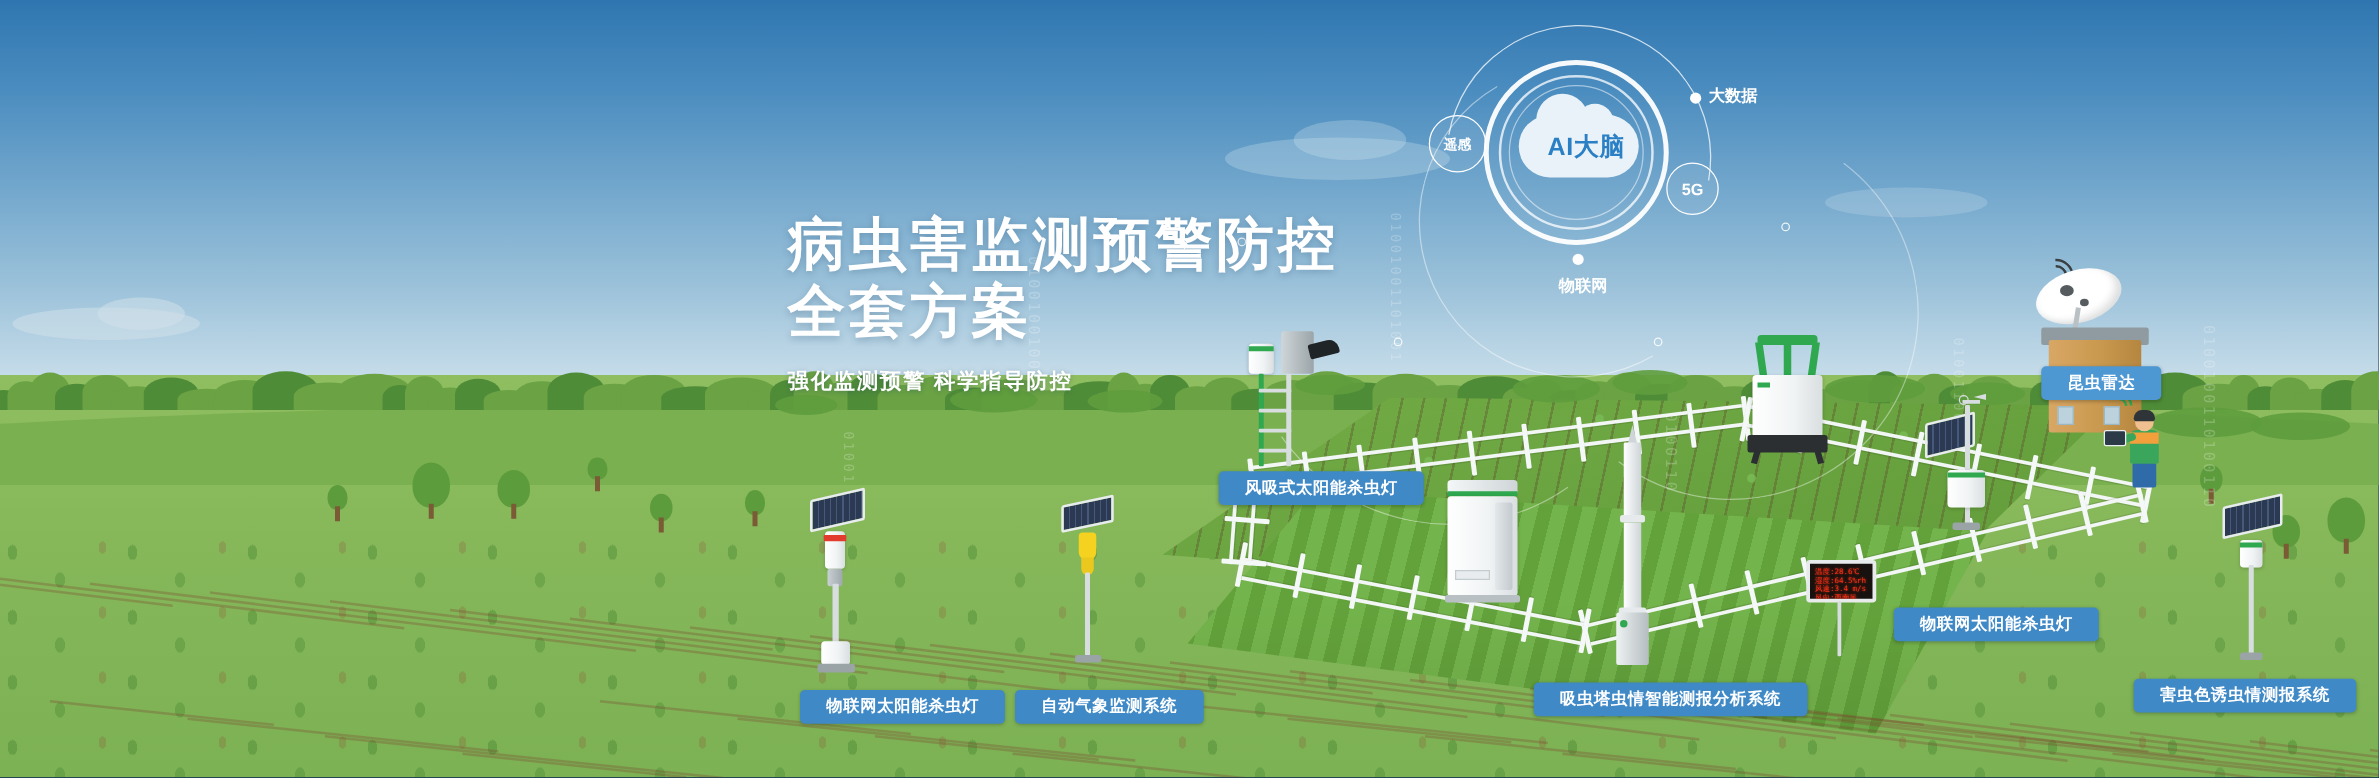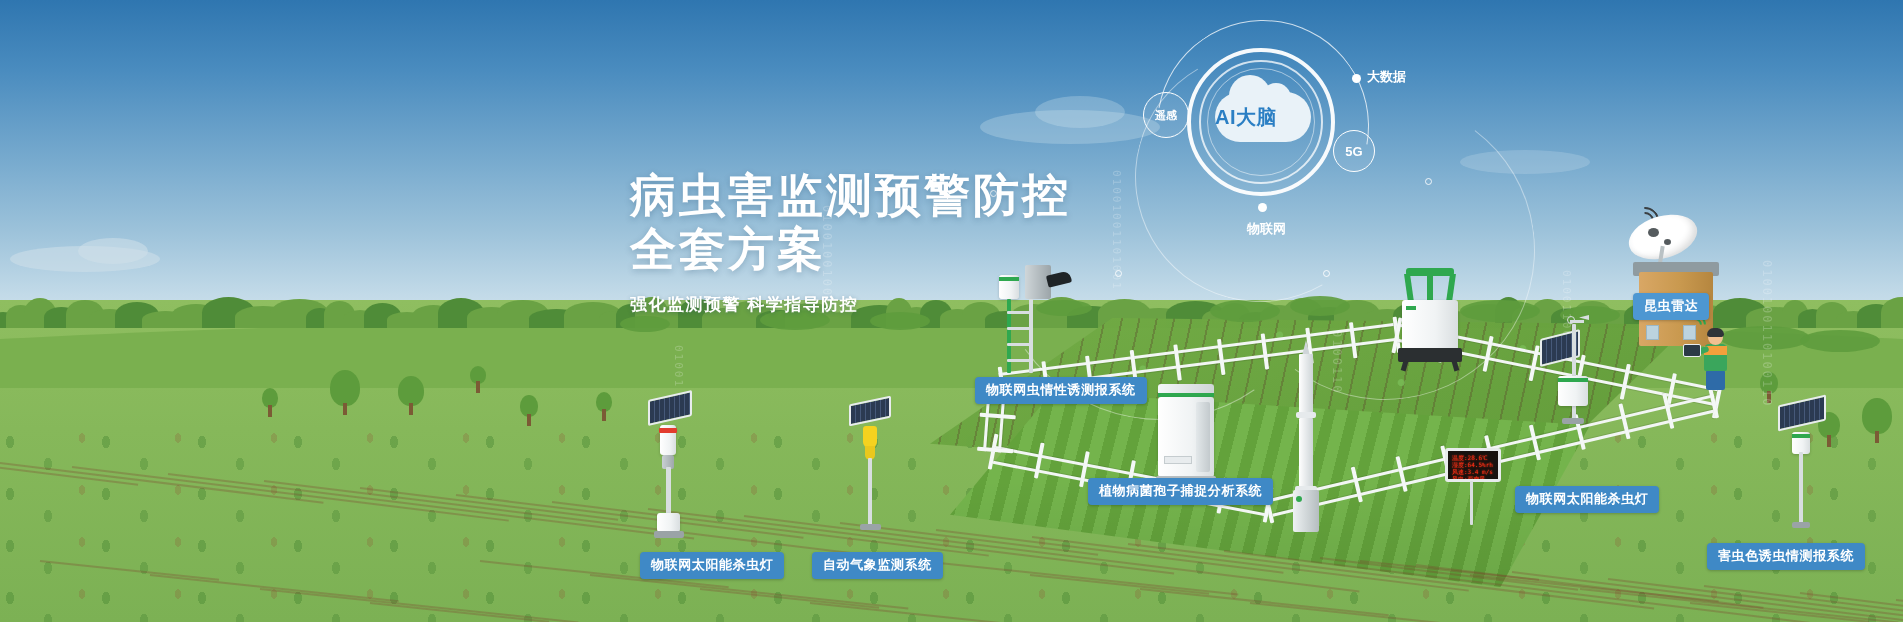--- a/index.html
+++ b/index.html
@@ -155,21 +155,21 @@
   .cloud-shape::before {
     content:""; position:absolute; left:14px; top:-17px; width:42px; height:42px;
     background:#e9f2f8; border-radius:50%;
   }
   .cloud-shape::after {
     content:""; position:absolute; left:46px; top:-9px; width:30px; height:30px;
     background:#e9f2f8; border-radius:50%;
   }
   .ai-label {
     position:absolute; left:120px; top:74px; width:108px;
-    font-size:20px; font-weight:bold; color:#2b7fc4;
+    text-align:center; font-size:20px; font-weight:bold; color:#2b7fc4;
     letter-spacing:.5px; z-index:4;
   }
   .node-chip {
     position:absolute; border:1.5px solid #ffffff; border-radius:50%;
     background:rgba(255,255,255,.07);
     display:flex; align-items:center; justify-content:center;
     color:#ffffff; font-size:11px; font-weight:bold;
   }
   .node-chip.remote { left:48px; top:62px; width:46px; height:46px; }
   .node-chip.fiveg  { left:238px; top:100px; width:42px; height:42px; font-size:13px; }
@@ -197,21 +197,21 @@
     letter-spacing:1.5px; text-shadow:0 1px 4px rgba(20,60,90,.35);
   }
 
   
   .badge {
     position:absolute; z-index:20;
     background:#3f89c6;
     color:#ffffff;
     font-size:13px; font-weight:bold;
     letter-spacing:.6px;
-    padding:4px 11px 5px;
+    padding:4px 21px 5px;
     border-radius:4px;
     white-space:nowrap;
     box-shadow:0 1px 3px rgba(0,0,0,.22);
   }
   .badge.light { background:#4d97d2; }
 
   
   .device { position:absolute; z-index:15; }
   .pole { position:absolute; background:#d8dee0; border-radius:1px; }
   .panel-solar {
@@ -605,41 +605,41 @@
     <div style="position:absolute; left:62px; top:8px; width:24px; height:12px; background:#1f2427; border-radius:2px 8px 2px 2px; transform:rotate(-14deg);"></div>
     <div class="box-white" style="left:14px; top:10px; width:20px; height:24px;"></div>
     <div style="position:absolute; left:14px; top:12px; width:20px; height:4px; background:#2fa84f;"></div>
     <div class="pole" style="left:22px; top:34px; width:4px; height:74px; background:#2fa84f;"></div>
     <div class="pole" style="left:44px; top:34px; width:4px; height:74px;"></div>
     <div class="pole" style="left:22px; top:46px; width:26px; height:3px;"></div>
     <div class="pole" style="left:22px; top:62px; width:26px; height:3px;"></div>
     <div class="pole" style="left:22px; top:78px; width:26px; height:3px;"></div>
     <div class="pole" style="left:22px; top:94px; width:26px; height:3px;"></div>
   </div>
-  <div class="badge" style="left:975px; top:377px;">物联网虫情性诱测报系统</div>
+  <div class="badge" style="left:975px; top:377px;">风吸式太阳能杀虫灯</div>
 
   <div class="device" style="left:1152px; top:384px; width:68px; height:98px;">
     <div style="position:absolute; left:6px; top:0; width:56px; height:10px; background:linear-gradient(to right,#f4f7f8,#cfd5d7); border-radius:3px 3px 0 0;"></div>
     <div style="position:absolute; left:6px; top:9px; width:56px; height:4px; background:#2fa84f;"></div>
     <div class="box-white" style="left:6px; top:13px; width:56px; height:80px;"></div>
     <div style="position:absolute; left:44px; top:18px; width:14px; height:70px; background:linear-gradient(to right,#e3e8ea,#c3cacd); border-radius:2px;"></div>
     <div style="position:absolute; left:12px; top:72px; width:28px; height:8px; background:#e8ecee; border:1px solid #c5cccf;"></div>
     <div class="base-dark" style="left:4px; top:92px; width:60px; height:6px; background:#b9c0c3;"></div>
   </div>
-  <div class="badge" style="left:1088px; top:478px;">植物病菌孢子捕捉分析系统</div>
 
   <div class="device" style="left:1288px; top:340px; width:40px; height:200px;">
     <div style="position:absolute; left:14px; top:0; width:8px; height:16px; background:#cfd5d8; clip-path:polygon(50% 0,100% 100%,0 100%);"></div>
     <div class="pole" style="left:11px; top:14px; width:14px; height:60px; background:linear-gradient(to right,#ffffff,#cdd4d7);"></div>
     <div style="position:absolute; left:8px; top:72px; width:20px; height:6px; background:#e6eaec; border-radius:2px;"></div>
     <div class="pole" style="left:11px; top:78px; width:14px; height:70px; background:linear-gradient(to right,#ffffff,#cdd4d7);"></div>
     <div style="position:absolute; left:7px; top:146px; width:22px; height:6px; background:#e6eaec; border-radius:2px;"></div>
     <div style="position:absolute; left:5px; top:150px; width:26px; height:42px; background:linear-gradient(to right,#eef2f3,#b5bdc0); border-radius:2px;"></div>
     <div style="position:absolute; left:8px; top:156px; width:6px; height:6px; background:#2fa84f; border-radius:50%;"></div>
   </div>
+  <div class="badge" style="left:1227px; top:546px;">吸虫塔虫情智能测报分析系统</div>
 
   <div class="device" style="left:1390px; top:268px; width:80px; height:105px;">
     <div style="position:absolute; left:16px; top:0; width:48px; height:8px; background:#2fa84f; border-radius:3px;"></div>
     <div style="position:absolute; left:16px; top:6px; width:6px; height:28px; background:#2fa84f; transform:skewX(8deg);"></div>
     <div style="position:absolute; left:37px; top:6px; width:6px; height:28px; background:#2fa84f;"></div>
     <div style="position:absolute; left:58px; top:6px; width:6px; height:28px; background:#2fa84f; transform:skewX(-8deg);"></div>
     <div class="box-white" style="left:12px; top:32px; width:56px; height:50px;"></div>
     <div style="position:absolute; left:16px; top:38px; width:10px; height:4px; background:#2fa84f;"></div>
     <div class="base-dark" style="left:8px; top:80px; width:64px; height:14px;"></div>
     <div style="position:absolute; left:12px; top:93px; width:5px; height:10px; background:#2b2f31; transform:rotate(16deg);"></div>

